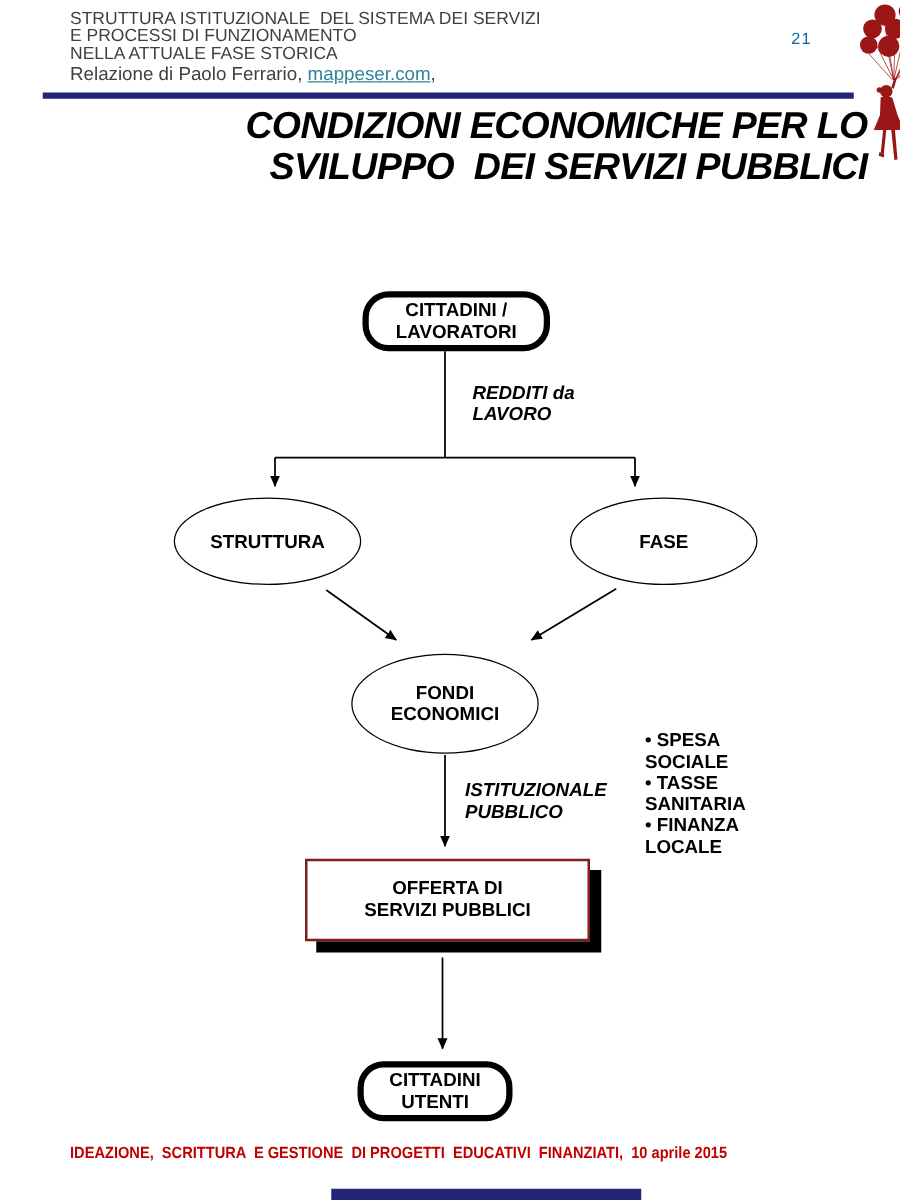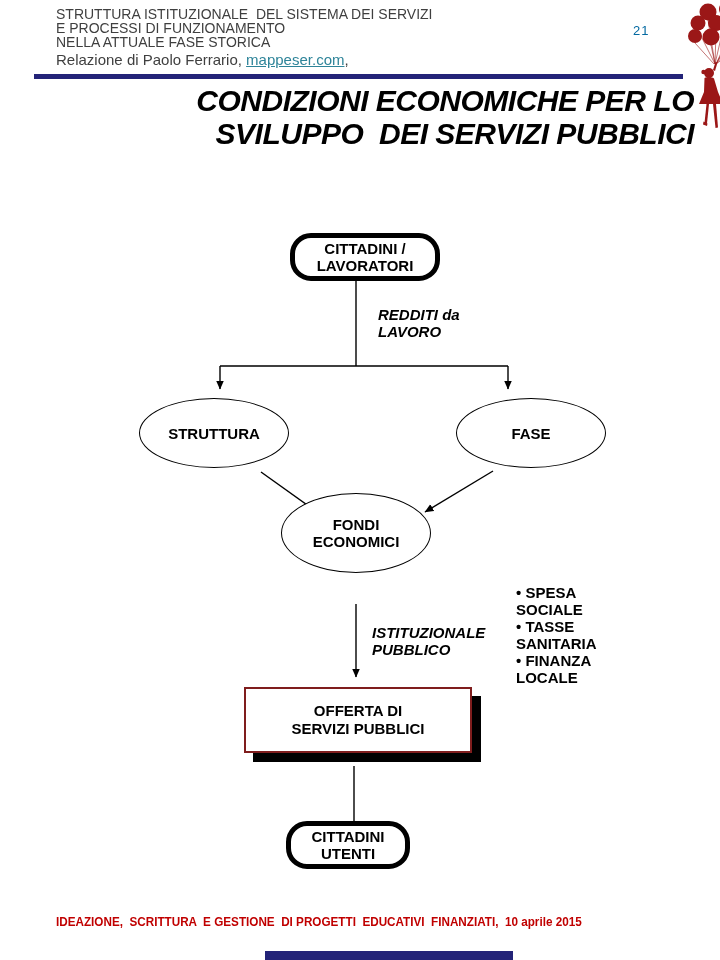--- a/index.html
+++ b/index.html
@@ -18,25 +18,25 @@
   
   .title{position:absolute;left:20px;top:84px;width:640px;text-align:right;
          font-size:30px;font-weight:bold;font-style:italic;line-height:33px;
          letter-spacing:-0.5px;color:#000;white-space:pre;}
 
   
   .node{position:absolute;box-sizing:border-box;display:flex;align-items:center;justify-content:center;
         text-align:center;font-weight:bold;color:#000;white-space:pre;background:#fff;}
   .rbox{border:5px solid #000;border-radius:21px;font-size:15px;line-height:17px;}
   .b-top{left:256px;top:233px;width:150px;height:48px;}
-  .b-bottom{left:252px;top:821px;width:124px;height:48px;}
+  .b-bottom{left:252px;top:849px;width:124px;height:48px;}
   .ell{border:1.5px solid #000;border-radius:50%;font-size:15px;line-height:17px;}
   .e-contributi{left:105px;top:398px;width:150px;height:70px;}
   .e-tasse{left:422px;top:398px;width:150px;height:70px;}
-  .e-fondi{left:247px;top:493px;width:150px;height:80px;align-items:center;}
+  .e-fondi{left:247px;top:523px;width:150px;height:80px;align-items:center;}
   .shadowbox{left:210px;top:687px;width:228px;height:66px;border:2px solid #7f1d1d;
              box-shadow:9px 9px 0 #000;font-size:15px;line-height:18px;}
 
   
   .lbl{position:absolute;font-weight:bold;font-size:15px;line-height:17px;color:#000;white-space:pre;font-style:italic;}
   .lbl-redditi{left:344px;top:306px;}
   .lbl-fin{left:338px;top:624px;}
   .spesa{position:absolute;left:482px;top:584px;width:106px;font-weight:bold;
          font-size:15px;line-height:17px;color:#000;}
 

